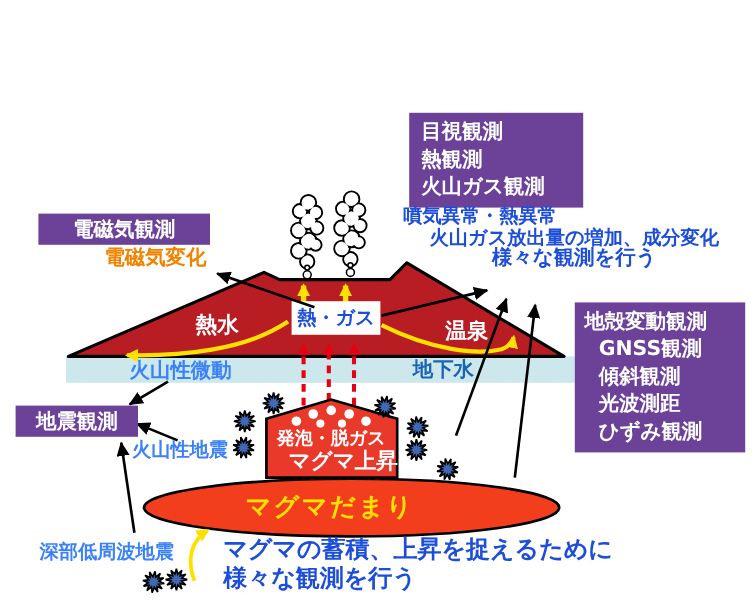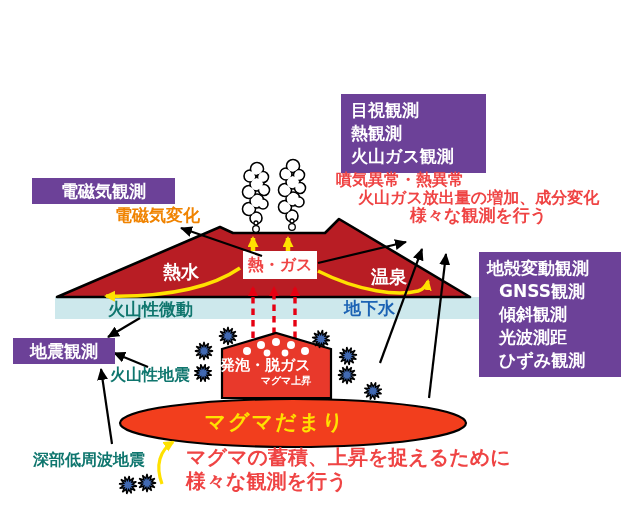--- a/index.html
+++ b/index.html
@@ -16,21 +16,21 @@
   }
   .pbox{position:absolute;background:#6C4198;color:#fff;font-weight:bold;box-sizing:border-box;}
   .pbox .ln{line-height:23px;white-space:nowrap;}
   .pbox .ind{padding-left:12px;}
   .pbox-visual{left:341px;top:94px;width:145px;padding:5px 10px;font-size:17px;}
   .pbox-em{left:32px;top:178px;width:143px;height:26px;font-size:17px;
            display:flex;align-items:center;justify-content:center;}
   .pbox-seis{left:13px;top:338px;width:102px;height:26px;font-size:17px;
            display:flex;align-items:center;justify-content:center;}
   .pbox-crust{left:479px;top:252px;width:142px;padding:5px 8px;font-size:17px;}
-  .red{color:#ef4444;} .green{color:#0f766e;} .orange{color:#F08300;}
+  .red{color:#1d4ed8;} .green{color:#3b82f6;} .orange{color:#F08300;}
   .blue{color:#1B63B4;} .white{color:#fff;} .yellowtx{color:#FFE100;}
 </style>
 </head>
 <body>
 
 <div id="stage">
 
   <svg id="diagram-svg" width="627" height="511" viewBox="0 0 627 511">
     <defs>
       <marker id="ab" markerWidth="13" markerHeight="11" refX="11" refY="5.5" orient="auto" markerUnits="userSpaceOnUse">
@@ -171,30 +171,30 @@
     <div class="ln ind">GNSS観測</div>
     <div class="ln ind">傾斜観測</div>
     <div class="ln ind">光波測距</div>
     <div class="ln ind">ひずみ観測</div>
   </div>
 
   <div class="lbl red" style="left:336px;top:171px;font-size:16px;">噴気異常・熱異常</div>
   <div class="lbl red" style="left:358px;top:189px;font-size:16px;">火山ガス放出量の増加、成分変化</div>
   <div class="lbl red" style="left:410px;top:206px;font-size:17px;">様々な観測を行う</div>
 
-  <div class="lbl orange" style="left:87px;top:206px;font-size:17px;margin-left:28px;">電磁気変化</div>
+  <div class="lbl orange" style="left:87px;top:206px;font-size:17px;">電磁気変化</div>
   <div class="lbl white" style="left:163px;top:262px;font-size:18px;">熱水</div>
   <div class="lbl red" style="left:243px;top:256px;width:74px;text-align:center;font-size:16px;">熱・ガス</div>
   <div class="lbl white" style="left:371px;top:267px;font-size:18px;">温泉</div>
   <div class="lbl green" style="left:108px;top:300px;font-size:17px;">火山性微動</div>
   <div class="lbl blue" style="left:344px;top:299px;font-size:17px;">地下水</div>
   <div class="lbl green" style="left:110px;top:366px;font-size:16px;">火山性地震</div>
   <div class="lbl green" style="left:33px;top:451px;font-size:16px;">深部低周波地震</div>
 
-  <div class="lbl white" style="left:220px;top:357px;width:112px;font-size:15px;">発泡・脱ガス</div>
-  <div class="lbl white" style="left:220px;top:375px;width:132px;text-align:center;font-size:10px;">マグマ上昇</div>
+  <div class="lbl white" style="left:220px;top:357px;width:112px;text-align:center;font-size:15px;">発泡・脱ガス</div>
+  <div class="lbl white" style="left:220px;top:375px;width:132px;text-align:center;font-size:18px;">マグマ上昇</div>
 
   <div class="lbl yellowtx" style="left:150px;top:410px;width:250px;text-align:center;font-size:21px;letter-spacing:2px;">マグマだまり</div>
 
   <div class="lbl red" style="left:186px;top:446px;font-size:20px;">マグマの蓄積、上昇を捉えるために</div>
   <div class="lbl red" style="left:186px;top:470px;font-size:20px;">様々な観測を行う</div>
 
 </div>
 
 </body></html>

